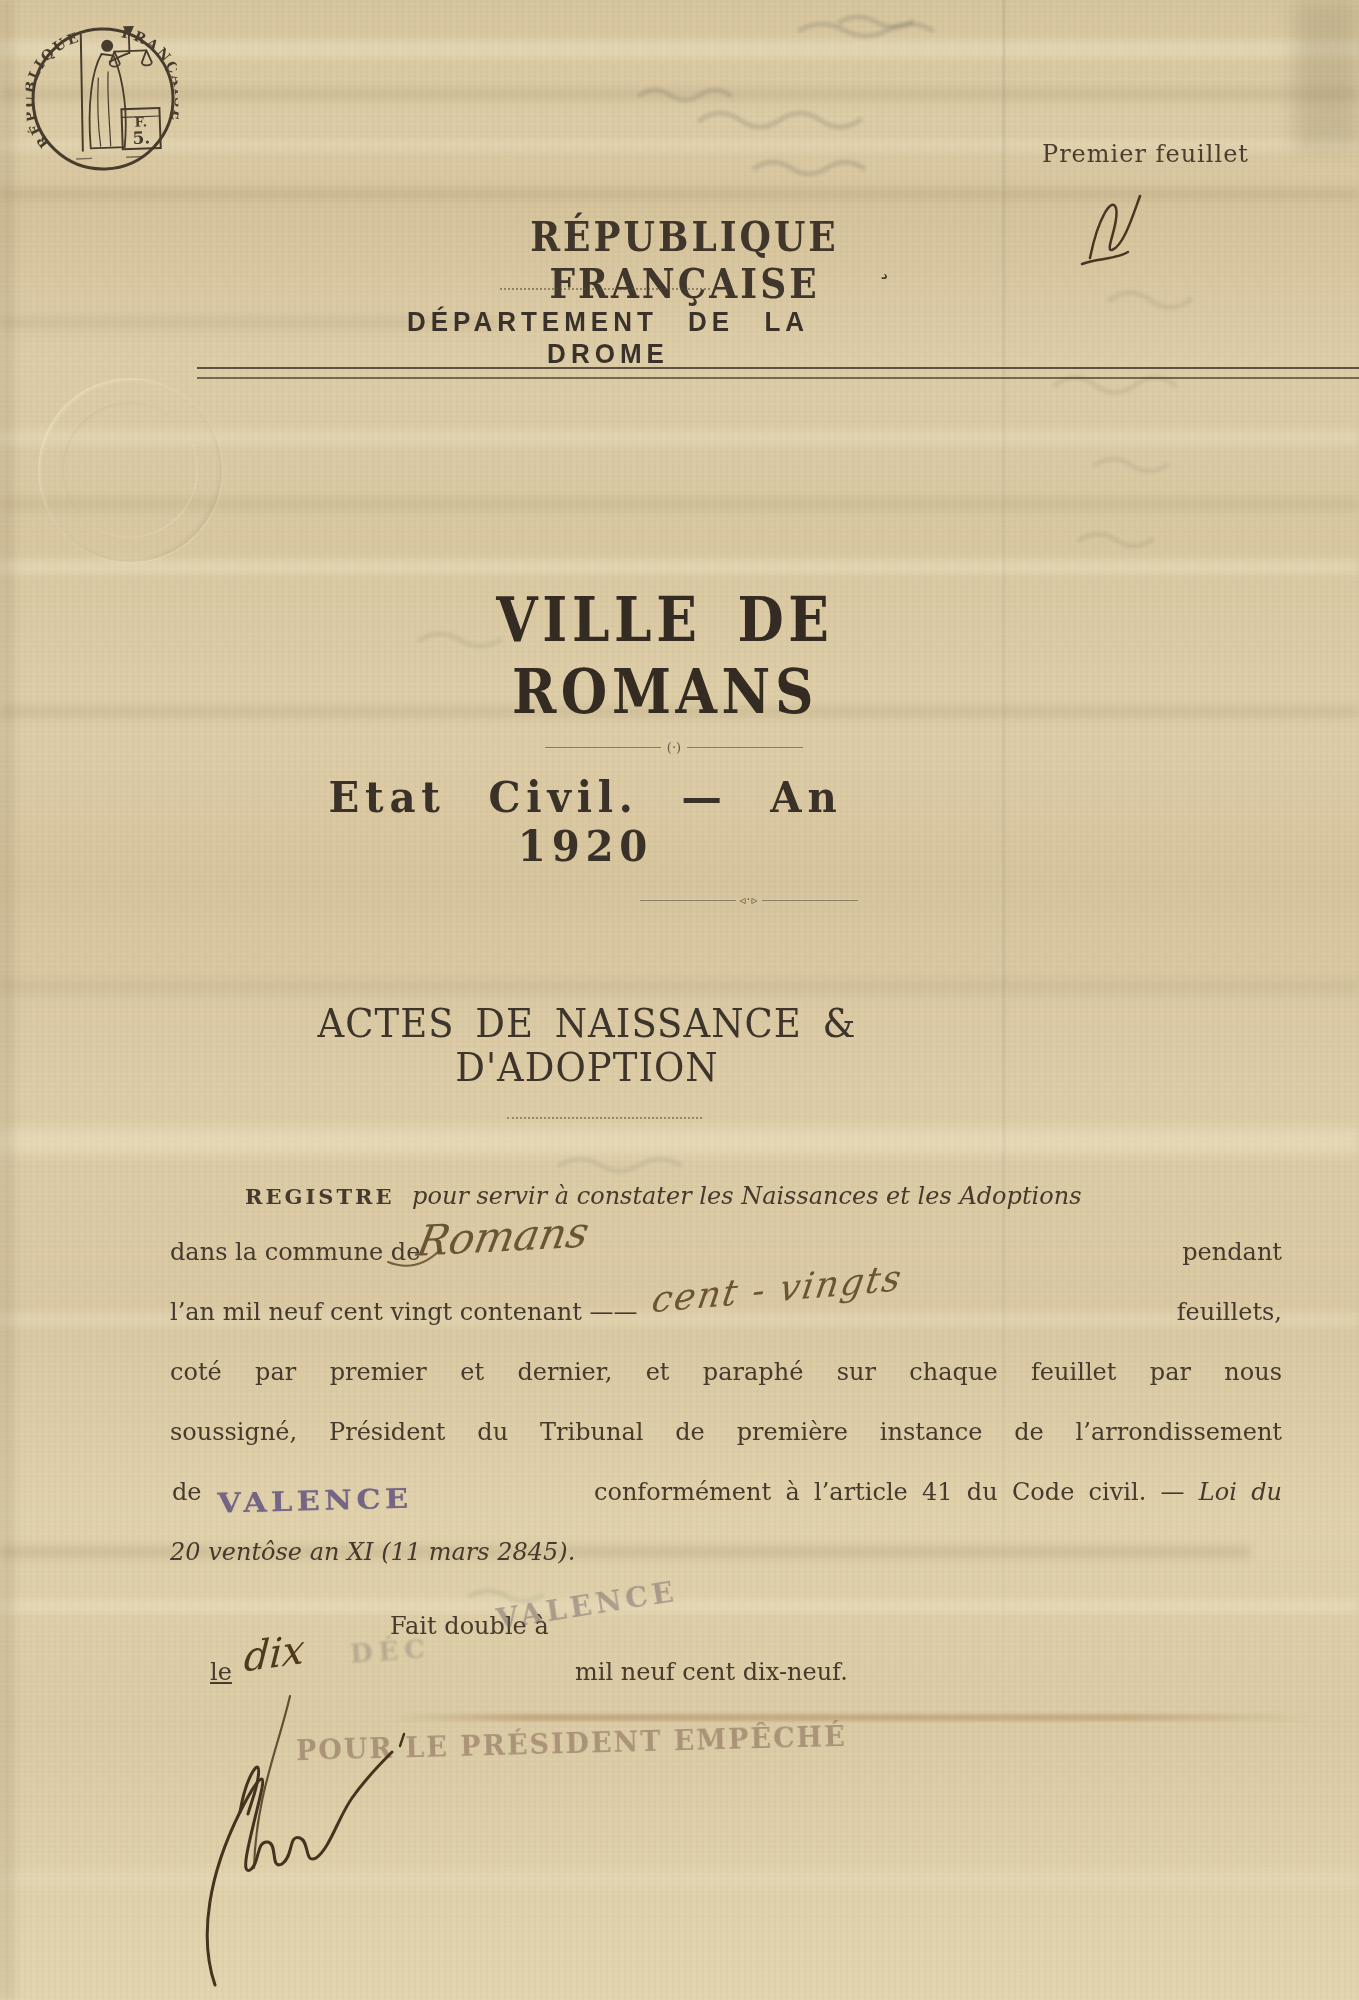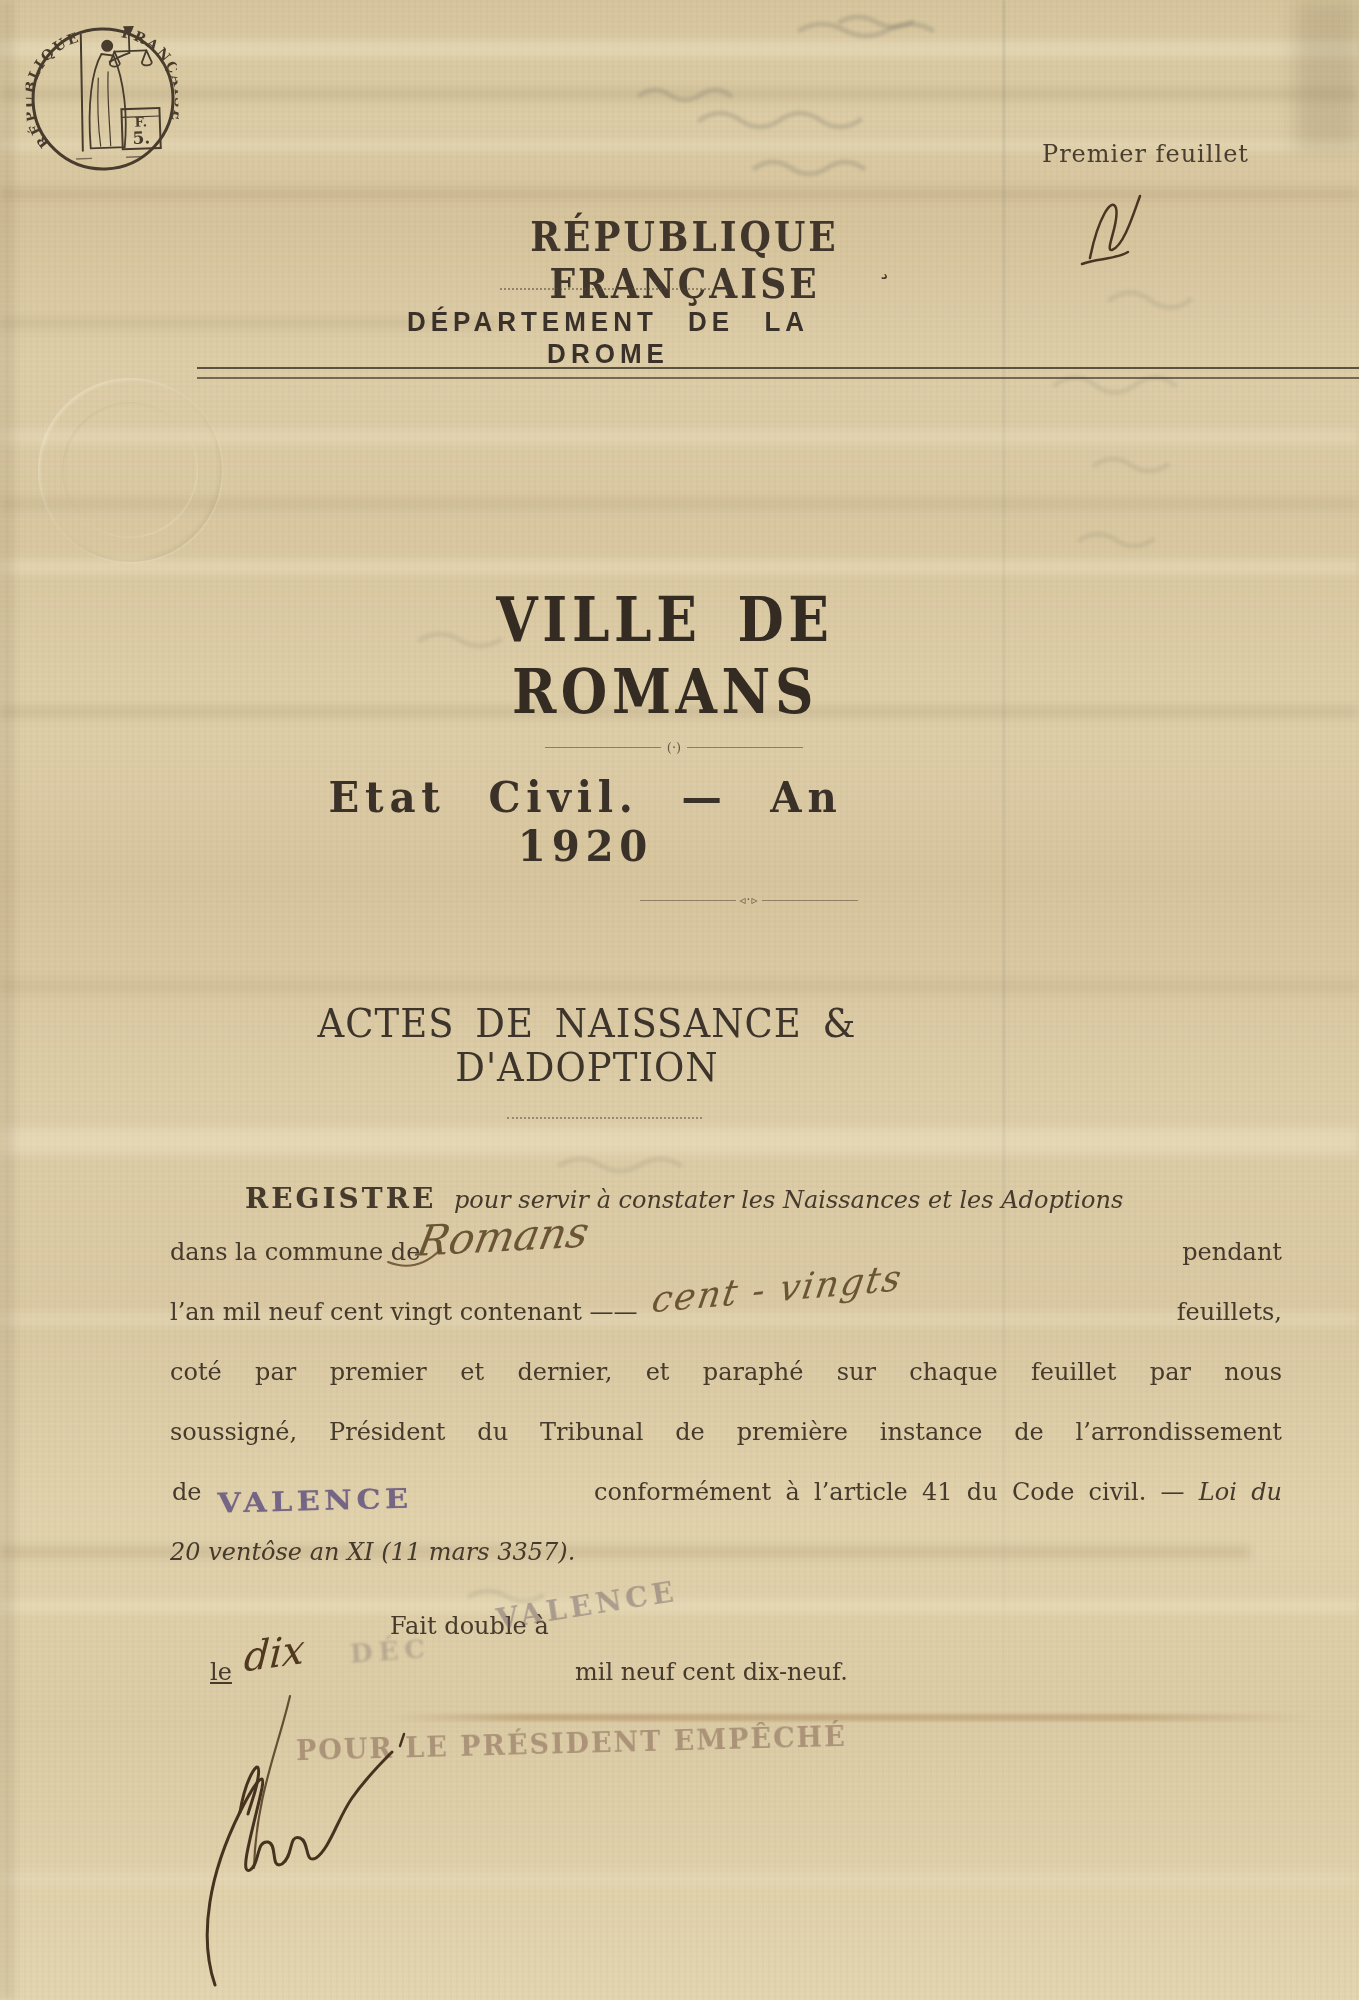--- a/index.html
+++ b/index.html
@@ -42,21 +42,21 @@
     font-weight:bold;font-size:42px;letter-spacing:6px;word-spacing:24px;
     color:#3a3128;transform:scaleX(0.96);}
   .div2{left:640px;top:893px;width:218px;display:flex;align-items:center;color:rgba(72,60,45,0.8);}
   .div2 .ln{flex:1;border-top:1px solid rgba(72,60,45,0.5);}
   .div2 .orn{font-size:12px;padding:0 4px;letter-spacing:1px;}
   .h-actes{left:262px;top:1003px;width:650px;text-align:center;
     font-size:37px;letter-spacing:1px;word-spacing:8px;color:#3d342b;transform:scaleY(1.04);}
   .rule-dotted2{left:507px;top:1117px;width:195px;border-top:2px dotted rgba(85,72,52,0.5);}
   
   .bodyline{font-size:24px;color:#453a2c;}
-  .registre{font-weight:bold;font-size:28px;letter-spacing:3px;}
+  .registre{font-weight:bold;font-size:21px;letter-spacing:3px;}
   .it{font-style:italic;}
   .just{text-align:justify;text-align-last:justify;}
   .rightword{position:absolute;right:77px;font-size:24px;color:#453a2c;}
   
   .hand{font-style:italic;color:#5b4526;font-family:"DejaVu Serif",serif;}
   .hw-romans{left:418px;top:1212px;font-size:42px;transform:rotate(-3deg) skewX(-14deg);opacity:.88;}
   .hw-cent{left:652px;top:1268px;font-size:36px;transform:rotate(-5deg) skewX(-14deg);opacity:.88;letter-spacing:2px;}
   .hw-dix{left:244px;top:1630px;font-size:40px;transform:rotate(-8deg) skewX(-12deg);color:#50391f;}
   
   .stamp{font-weight:bold;letter-spacing:4px;white-space:nowrap;}
@@ -207,21 +207,21 @@
 
   <div class="abs bodyline just" style="left:170px;top:1358px;width:1112px;">coté par premier et dernier, et paraphé sur chaque feuillet par nous</div>
   <div class="abs bodyline just" style="left:170px;top:1418px;width:1112px;">soussigné, Président du Tribunal de première instance de l’arrondissement</div>
 
   <div class="abs bodyline" style="left:172px;top:1478px;">de</div>
   <div class="abs stamp stamp-valence">VALENCE</div>
   <div class="abs bodyline just" style="left:594px;top:1478px;width:688px;">
     <span>conformément à l’article 41 du Code civil. —</span>
     <span class="it">Loi du</span>
   </div>
-  <div class="abs bodyline it" style="left:170px;top:1538px;">20 ventôse an XI (11 mars 3357).</div>
+  <div class="abs bodyline it" style="left:170px;top:1538px;">20 ventôse an XI (11 mars 2845).</div>
 
   <div class="abs bodyline" style="left:390px;top:1568px;margin-top:44px;">Fait double à</div>
   <div class="abs stamp stamp-valence-faded">VALENCE</div>
   <div class="abs stamp stamp-dec">DÉC</div>
 
   <div class="abs bodyline" style="left:210px;top:1658px;text-decoration:underline;">le</div>
   <div class="abs hand hw-dix">dix</div>
   <div class="abs bodyline" style="left:575px;top:1658px;text-align:right;">mil neuf cent dix-neuf.</div>
 
   <div class="abs smudge"></div>

